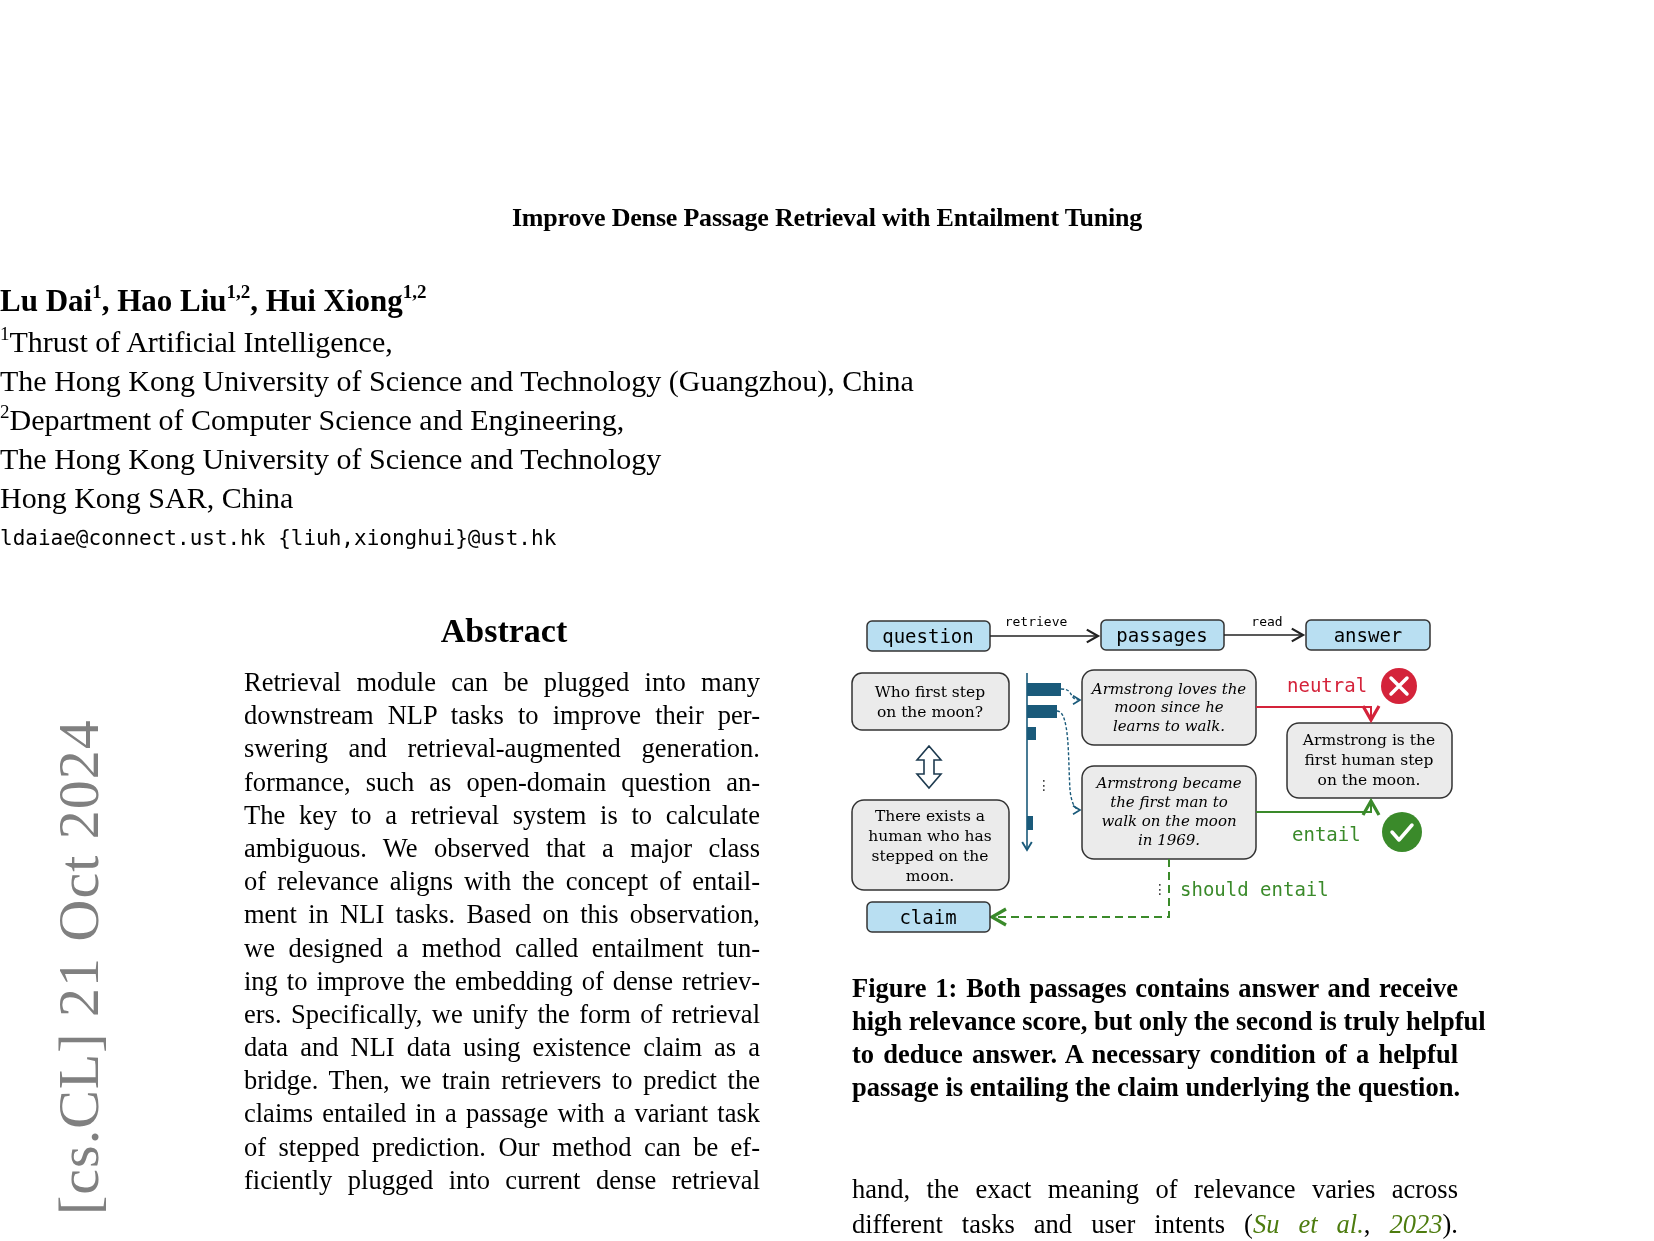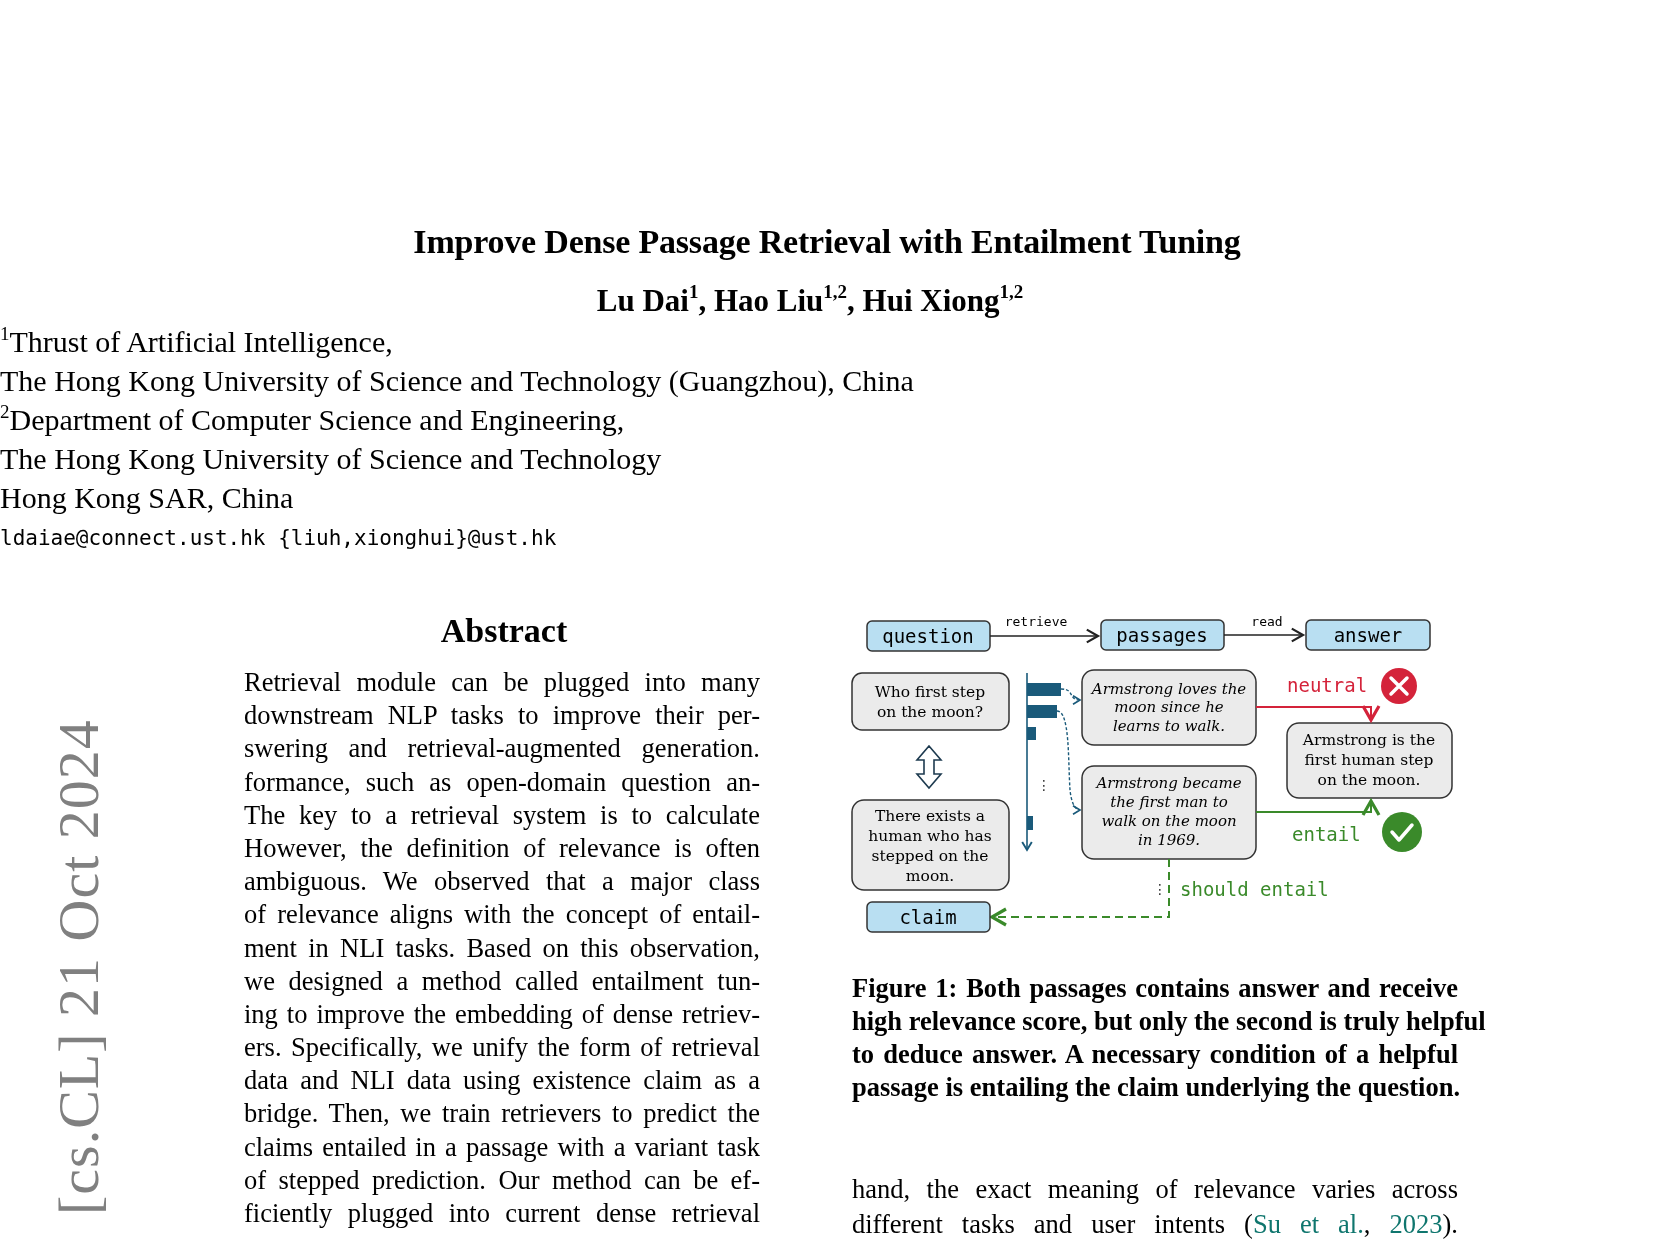--- a/index.html
+++ b/index.html
@@ -1,33 +1,33 @@
 <!DOCTYPE html>
 <html><head>
 <meta charset="utf-8">
 <style>
   html,body{margin:0;padding:0;background:#fff;}
   body{width:1654px;height:1241px;position:relative;overflow:hidden;font-family:"Liberation Serif","DejaVu Serif",serif;color:#000;}
-  .title{position:absolute;left:0;width:1654px;top:203px;text-align:center;font-weight:bold;font-size:34px;letter-spacing:-0.2px;margin-top:20px;}
-  .authors{position:absolute;left:0;width:1620px;top:283px;text-align:center;font-weight:bold;font-size:31px;}
+  .title{position:absolute;left:0;width:1654px;top:203px;text-align:center;font-weight:bold;font-size:26px;letter-spacing:-0.2px;}
+  .authors{position:absolute;left:0;width:1620px;top:283px;font-weight:bold;font-size:31px;}
   .authors sup{font-size:19px;vertical-align:13px;line-height:0;}
   .aff{position:absolute;left:0;width:1654px;text-align:left;font-size:30px;line-height:39px;}
   .aff sup{font-size:19px;vertical-align:12px;line-height:0;}
   .email{position:absolute;left:0;width:1654px;top:526px;text-align:left;font-family:"DejaVu Sans Mono","Liberation Mono",monospace;font-size:21px;}
   .arxiv{position:absolute;left:45px;top:1215px;transform-origin:left top;transform:rotate(-90deg);font-size:58px;color:#808080;white-space:nowrap;letter-spacing:1px;}
   .abstract-h{position:absolute;left:244px;width:520px;top:612px;text-align:center;font-weight:bold;font-size:34px;}
   .abstract{position:absolute;left:244px;width:516px;top:666px;font-size:26.5px;line-height:33.2px;text-align:justify;}
   .abstract .ln{display:block;text-align:justify;text-align-last:justify;white-space:nowrap;height:33.2px;}
   .fig{position:absolute;left:850px;top:610px;width:620px;height:340px;}
   .caption{position:absolute;left:852px;width:606px;top:972px;font-size:26.5px;line-height:33px;}
   .caption .ln{display:block;text-align:justify;text-align-last:justify;white-space:nowrap;font-weight:bold;}
   .caption .ln.last{text-align-last:left;}
   .body2{position:absolute;left:852px;width:606px;top:1172px;font-size:26.5px;line-height:35px;}
   .body2 .ln{display:block;text-align:justify;text-align-last:justify;white-space:nowrap;}
-  .cite{color:#0f766e;}
+  .cite{color:#4d7c0f;font-style:italic;}
 </style>
 </head>
 <body>
 
 <div class="arxiv">[cs.CL]  21 Oct 2024</div>
 
 <div class="title">Improve Dense Passage Retrieval with Entailment Tuning</div>
 
 <div class="authors">
   <span>Lu Dai</span><sup>1</sup>,
@@ -43,21 +43,20 @@
 
 <div class="email">ldaiae@connect.ust.hk {liuh,xionghui}@ust.hk</div>
 
 <div class="abstract-h">Abstract</div>
 <div class="abstract">
   <span class="ln">Retrieval module can be plugged into many</span>
   <span class="ln">downstream NLP tasks to improve their per-</span>
   <span class="ln">swering and retrieval-augmented generation.</span>
   <span class="ln">formance, such as open-domain question an-</span>
   <span class="ln">The key to a retrieval system is to calculate</span>
-  <span class="ln">However, the definition of relevance is often</span>
   <span class="ln">ambiguous.  We observed that a major class</span>
   <span class="ln">of relevance aligns with the concept of entail-</span>
   <span class="ln">ment in NLI tasks. Based on this observation,</span>
   <span class="ln">we designed a method called entailment tun-</span>
   <span class="ln">ing to improve the embedding of dense retriev-</span>
   <span class="ln">ers. Specifically, we unify the form of retrieval</span>
   <span class="ln">data and NLI data using existence claim as a</span>
   <span class="ln">bridge. Then, we train retrievers to predict the</span>
   <span class="ln">claims entailed in a passage with a variant task</span>
   <span class="ln">of stepped prediction.  Our method can be ef-</span>

